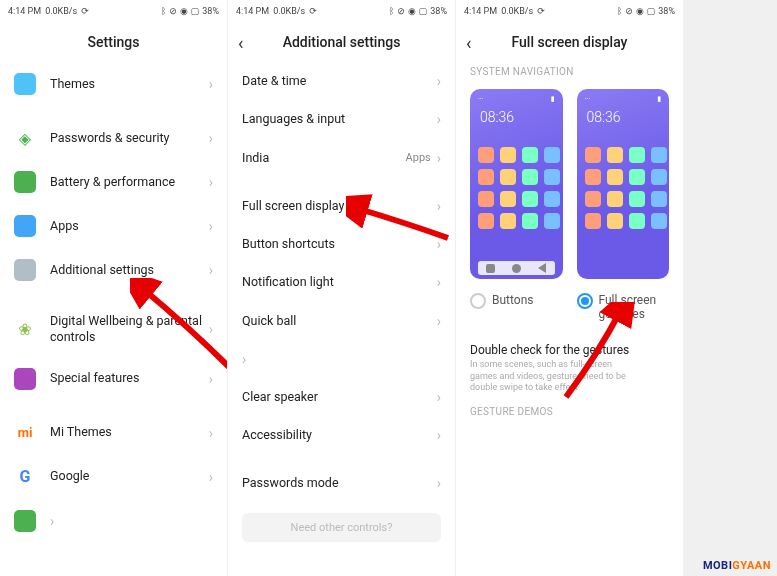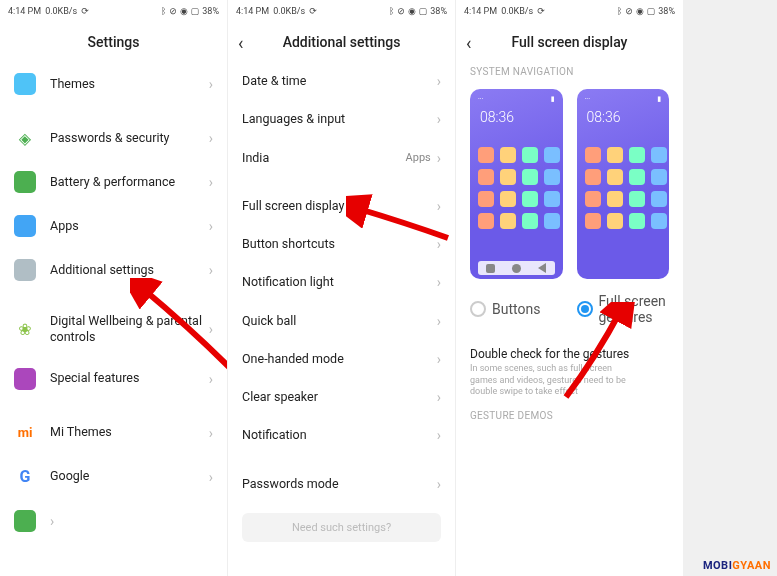--- a/index.html
+++ b/index.html
@@ -47,21 +47,21 @@
   .phone .time { position: absolute; top: 20px; left: 10px; color: #fff; font-size: 14px; font-weight: 300; }
   .phone .grid { position: absolute; top: 58px; left: 8px; right: 8px; display: grid; grid-template-columns: repeat(4, 1fr); gap: 6px; }
   .phone .app { width: 16px; height: 16px; border-radius: 4px; }
   .phone .navbar { position: absolute; bottom: 4px; left: 8px; right: 8px; height: 14px; background: rgba(255,255,255,0.85); border-radius: 3px; display: flex; align-items: center; justify-content: space-around; }
   .phone .navbar span { width: 9px; height: 9px; background: #888; }
   .phone .navbar .sq { border-radius: 2px; }
   .phone .navbar .ci { border-radius: 50%; }
   .phone .navbar .tr { width:0; height:0; background:none; border-top:5px solid transparent; border-bottom:5px solid transparent; border-right:8px solid #888; }
 
   .radio-row { display: flex; gap: 14px; padding: 6px 14px 14px; justify-content: center; }
-  .radio-item { display: flex; align-items: center; gap: 6px; font-size: 14px; color: #555; width: 95px; }
+  .radio-item { display: flex; align-items: flex-start; gap: 6px; font-size: 12px; color: #555; width: 95px; }
   .radio { width: 16px; height: 16px; border-radius: 50%; border: 2px solid #ccc; position: relative; flex-shrink: 0; }
   .radio.sel { border-color: #2196F3; }
   .radio.sel::after { content: ""; position: absolute; inset: 2px; background: #2196F3; border-radius: 50%; }
 
   .opt { padding: 8px 14px; }
   .opt .ttl { font-size: 12px; color: #222; margin-bottom: 2px; }
   .opt .sub { font-size: 9px; color: #aaa; line-height: 1.3; padding-right: 40px; }
   .opt-wrap { position: relative; }
   .toggle.on { background: #2196F3; }
   .toggle.on::after { content: ""; position: absolute; right: 2px; top: 2px; width: 14px; height: 14px; background: #fff; border-radius: 50%; }
@@ -210,37 +210,36 @@
         </div>
       <div class="row">
           <span class="label">Notification light</span>
           <span class="chev">›</span>
         </div>
       <div class="row">
           <span class="label">Quick ball</span>
           <span class="chev">›</span>
         </div>
       <div class="row">
-          <span class="label">One-handed mode</span>
           <span class="chev">›</span>
         </div>
       <div class="row">
           <span class="label">Clear speaker</span>
           <span class="chev">›</span>
         </div>
       <div class="row">
-          <span class="label">Notification</span>
+          <span class="label">Accessibility</span>
           <span class="chev">›</span>
         </div>
       <div class="section-gap"></div>
       <div class="row">
           <span class="label">Passwords mode</span>
           <span class="chev">›</span>
         </div>
-      <div class="need-other">Need such settings?</div>
+      <div class="need-other">Need other controls?</div>
     </div>
 
     <svg class="arrow" style="left:118px; top:188px;" width="110" height="60">
       <defs>
           <marker id="ah2" markerWidth="10" markerHeight="10" refX="2" refY="3" orient="auto">
             <path d="M0,0 L0,6 L8,3 z" fill="#e60000"></path>
           </marker>
         </defs>
       <path d="M102,50 Q60,35 10,20" stroke="#e60000" stroke-width="6" fill="none" marker-end="url(#ah2)"></path>
     </svg>

